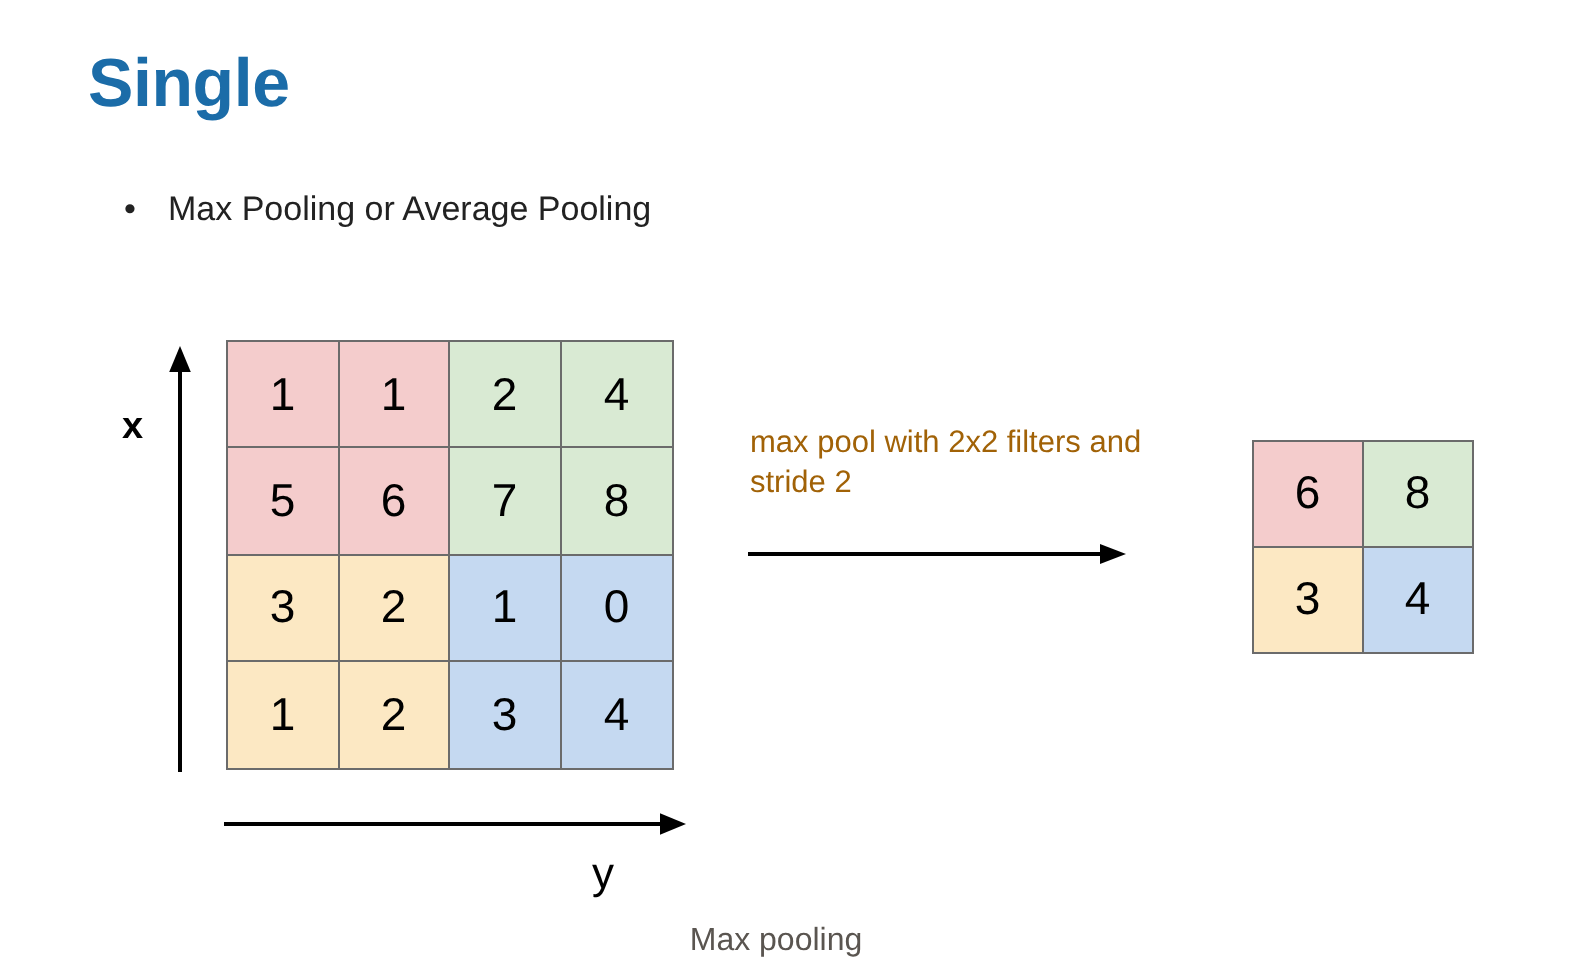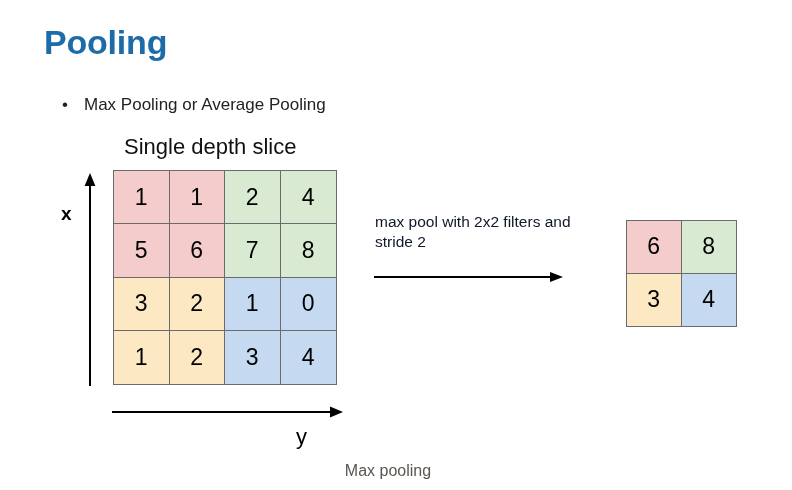--- a/index.html
+++ b/index.html
@@ -150,21 +150,21 @@
   }
 
   
   #transform-note {
     position: absolute;
     left: 375px;
     top: 212px;
     width: 226px;
     font-size: 15.5px;
     line-height: 1.32;
-    color: #0f172a;
+    color: #a16207;
   }
   #transform-arrow {
     position: absolute;
     left: 374px;
     top: 270px;
     width: 190px;
     height: 14px;
   }
 
   
@@ -176,28 +176,27 @@
     text-align: center;
     font-size: 16px;
     color: #5a5550;
   }
 </style>
 </head>
 <body>
 
 <div id="slide" style="background: rgb(255, 255, 255);">
 
-  <div id="slide-title" style="color: rgb(27, 108, 168);">Pooling</div>
+  <div id="slide-title" style="color: rgb(27, 108, 168);">Single</div>
 
   <div id="bullet-row">
     <span id="bullet-marker">•</span>
     <span id="bullet-text">Max Pooling or Average Pooling</span>
   </div>
 
-  <div id="grid-heading">Single depth slice</div>
 
   <svg id="x-axis" viewBox="0 0 16 214">
     <line x1="8" y1="214" x2="8" y2="12" stroke="#000000" stroke-width="2"></line>
     <polygon points="8,1 2.6,14 13.4,14" fill="#000000"></polygon>
   </svg>
   <div id="x-axis-label">x</div>
 
   <svg id="y-axis" viewBox="0 0 232 16">
     <line x1="0" y1="8" x2="219" y2="8" stroke="#000000" stroke-width="2"></line>
     <polygon points="231,8 218,2.6 218,13.4" fill="#000000"></polygon>

